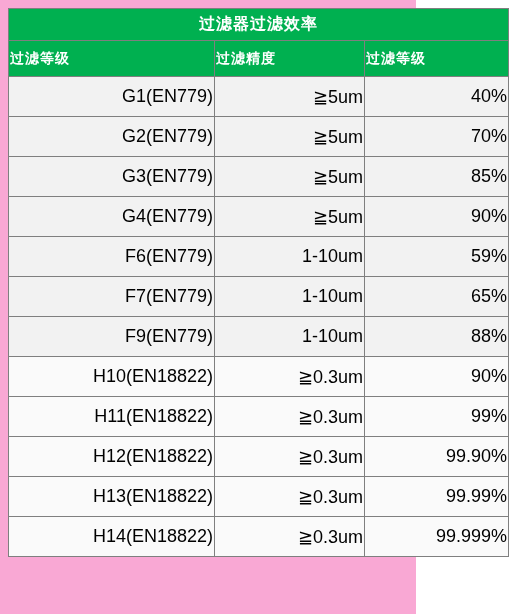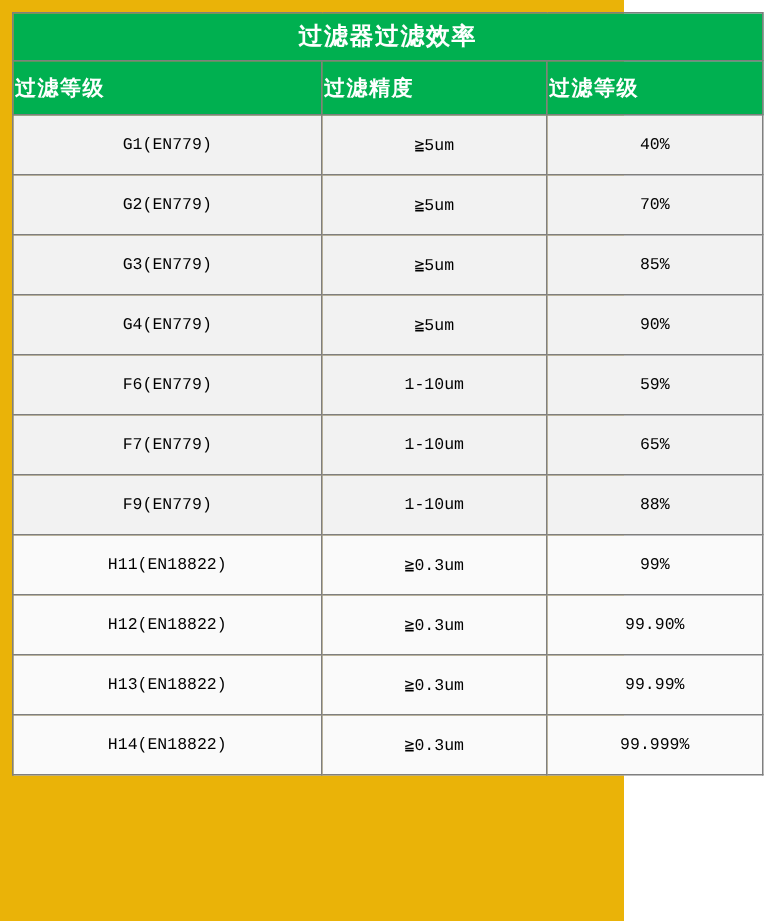--- a/index.html
+++ b/index.html
@@ -11,22 +11,21 @@
     width: 516px;
     height: 614px;
     font-family: "Liberation Sans", "DejaVu Sans", sans-serif;
     overflow: hidden;
   }
   .page {
     width: 416px;
     height: 614px;
     box-sizing: border-box;
     padding: 8px 8px 0 8px;
-    background: #eab308;
-    font-family: Liberation Mono, monospace;
+    background: #f9a8d4;
   }
   table.filter-table {
     width: 500px;
     border-collapse: collapse;
     table-layout: fixed;
   }
   table.filter-table td, table.filter-table th {
     border: 1px solid #7f7f7f;
     box-sizing: border-box;
   }
@@ -44,22 +43,22 @@
     color: #ffffff;
     font-weight: bold;
     font-size: 14px;
     text-align: left;
     height: 36px;
     letter-spacing: 1px;
   }
   .data-cell {
     background: #f2f2f2;
     color: #000000;
-    font-size: 11px;
-    text-align: center;
+    font-size: 18px;
+    text-align: right;
     height: 40px;
     vertical-align: middle;
   }
   .data-cell.alt {
     background: #fafafa;
   }
   col.c1 { width: 206px; }
   col.c2 { width: 150px; }
   col.c3 { width: 144px; }
 </style>
@@ -112,20 +111,25 @@
         <td class="data-cell">F7(EN779)</td>
         <td class="data-cell">1-10um</td>
         <td class="data-cell">65%</td>
       </tr>
       <tr>
         <td class="data-cell">F9(EN779)</td>
         <td class="data-cell">1-10um</td>
         <td class="data-cell">88%</td>
       </tr>
       <tr>
+        <td class="data-cell alt">H10(EN18822)</td>
+        <td class="data-cell alt">≧0.3um</td>
+        <td class="data-cell alt">90%</td>
+      </tr>
+      <tr>
         <td class="data-cell alt">H11(EN18822)</td>
         <td class="data-cell alt">≧0.3um</td>
         <td class="data-cell alt">99%</td>
       </tr>
       <tr>
         <td class="data-cell alt">H12(EN18822)</td>
         <td class="data-cell alt">≧0.3um</td>
         <td class="data-cell alt">99.90%</td>
       </tr>
       <tr>

